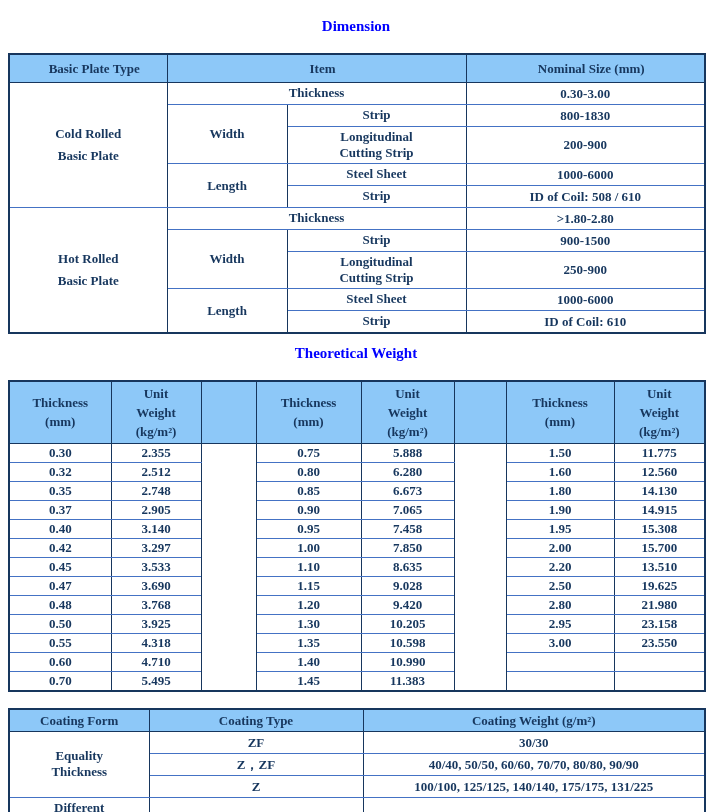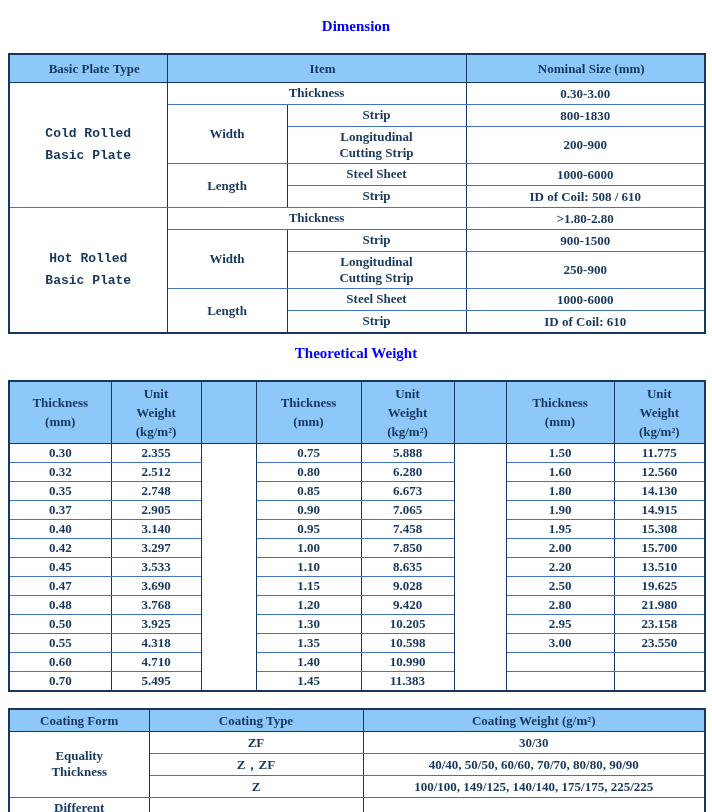--- a/index.html
+++ b/index.html
@@ -46,21 +46,21 @@
     line-height: 17px;
     overflow: hidden;
   }
   thead th {
     background: var(--header-fill);
     border: 1px solid var(--border-dark);
     white-space: pre-line;
   }
   tr.sec > td { border-top: 1px solid var(--border-dark); }
   .pre { white-space: pre-line; line-height: 16px; }
-  .plate { line-height: 22px; font-family: Liberation Mono, monospace; }
+  .plate { line-height: 22px; }
   .dim thead th { height: 28px; padding-left: 16px; }
   .wt td { padding: 1px 4px; line-height: 16px; height: 19px; }
   .wt thead th { height: 62px; line-height: 19px; }
   .ct { margin-top: 16px; }
   .ct thead th { height: 22px; }
   .ct td { height: 21px; }
 </style>
 </head>
 <body>
 
@@ -299,21 +299,21 @@
 Thickness</td>
           <td>ZF</td>
           <td>30/30</td>
         </tr>
         <tr>
           <td>Z，ZF</td>
           <td>40/40, 50/50, 60/60, 70/70, 80/80, 90/90</td>
         </tr>
         <tr>
           <td>Z</td>
-          <td>100/100, 149/125, 140/140, 175/175, 225/225</td>
+          <td>100/100, 125/125, 140/140, 175/175, 131/225</td>
         </tr>
         <tr class="sec">
           <td class="pre" rowspan="1">Different
 Thickness</td>
           <td>Z</td>
           <td>30/40, 40/60, 40/100</td>
         </tr>
       </tbody>
   </table>
 

